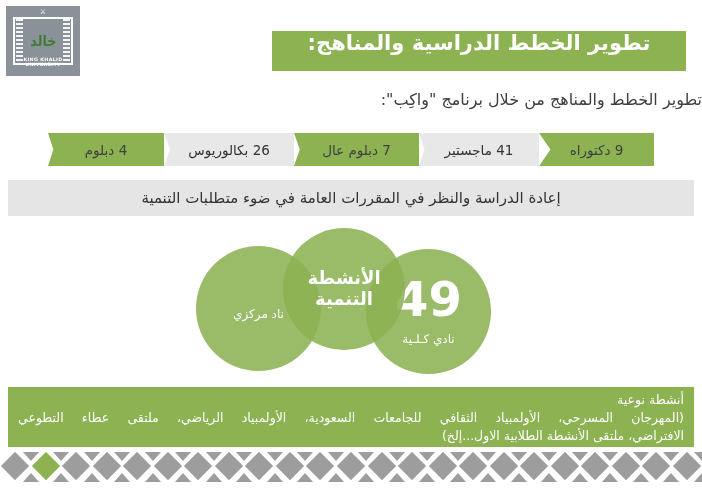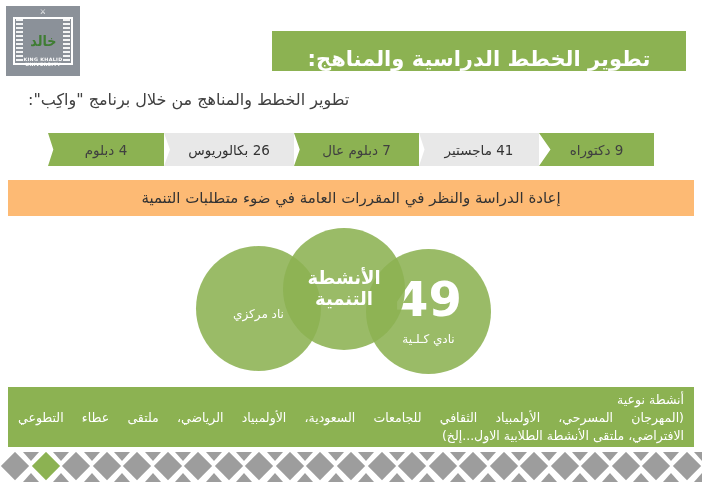--- a/index.html
+++ b/index.html
@@ -37,30 +37,30 @@
     transform:scaleX(1.05);
   }
   .logo-top{
     position:absolute;top:-3px;left:50%;transform:translateX(-50%);
     color:#ffffff;font-size:7px;line-height:1;
   }
 
   
   .banner{
     position:absolute;left:272px;top:31px;width:414px;height:40px;
-    background:#8cb252;display:flex;align-items:flex-end;justify-content:center;
+    background:#8cb252;display:flex;align-items:flex-start;justify-content:center;
   }
   .banner-text{
     color:#ffffff;font-size:21px;font-weight:bold;letter-spacing:0;
     white-space:nowrap;
   }
 
   
   .subtitle{
-    position:absolute;left:0;right:0;top:90px;text-align:left;
+    position:absolute;left:0;right:0;top:90px;text-align:right;
     color:#404040;font-size:16px;white-space:nowrap;padding-left:28px;
   }
 
   
   .chev-row{
     position:absolute;left:48px;top:133px;width:606px;height:33px;
     display:flex;flex-direction:row;
   }
   .chev{
     position:relative;height:33px;display:flex;align-items:center;justify-content:center;
@@ -73,21 +73,21 @@
     clip-path:polygon(0% 0%, 100% 0%, 100% 100%, 0% 100%, 4.6% 50%);
   }
   .chev.tip{
     clip-path:polygon(0% 0%, 100% 0%, 100% 100%, 0% 100%, 10% 50%);
   }
   .chev-label{padding:0 10px;}
 
   
   .gray-bar{
     position:absolute;left:8px;top:180px;width:686px;height:36px;
-    background:#fdba74;display:flex;align-items:center;justify-content:center;
+    background:#e5e5e5;display:flex;align-items:center;justify-content:center;
   }
   .gray-bar-text{color:#333333;font-size:15px;white-space:nowrap;}
 
   
   .circles{position:absolute;left:0;top:228px;width:702px;height:145px;}
   .circle{
     position:absolute;border-radius:50%;
     background:rgba(140,178,82,0.88);
     display:flex;flex-direction:column;align-items:center;justify-content:center;
     color:#ffffff;text-align:center;

